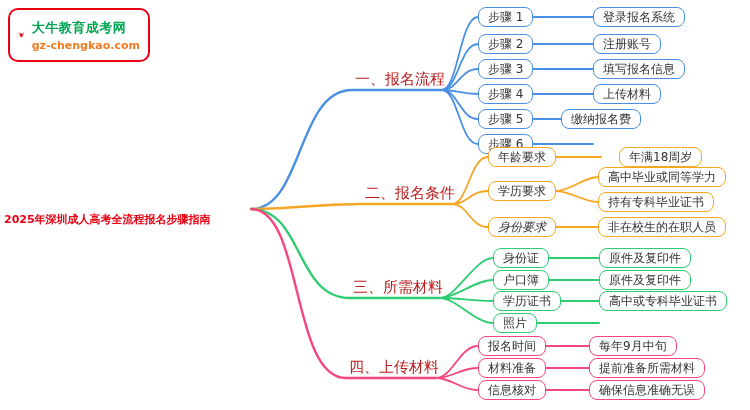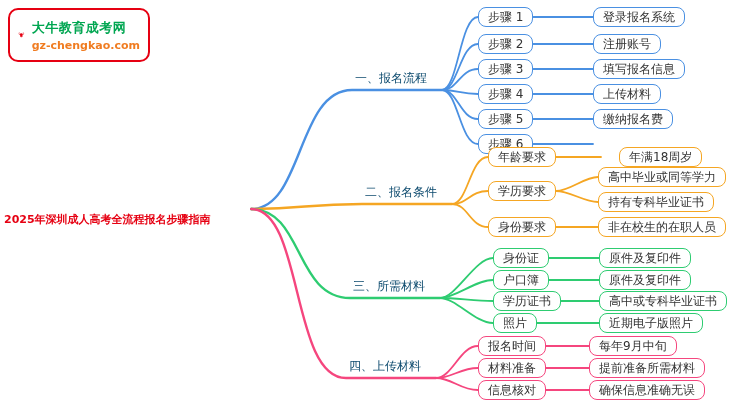--- a/index.html
+++ b/index.html
@@ -22,21 +22,21 @@
   .logo-domain{font-size:11px;font-weight:bold;color:#f07c21;margin-top:2px;white-space:nowrap;}
 
   
   .root{
     position:absolute;left:4px;top:212px;
     font-size:11px;font-weight:bold;color:#e60012;white-space:nowrap;text-align:right;
   }
 
   
   .blabel{
-    position:absolute;font-size:12px;color:#0c4a6e;font-weight:500;
+    position:absolute;font-size:15px;color:#b91c1c;font-weight:500;
     padding:0 3px 4px 3px;white-space:nowrap;background:transparent;
   }
 
   
   .node{
     position:absolute;padding:1px 9px;border:1.6px solid #999;border-radius:8px;
     background:#fff;font-size:12px;line-height:16px;color:#333;white-space:nowrap;
   }
 </style>
 </head>
@@ -110,40 +110,39 @@
   <div class="node" id="c0_1" style="left: 478px; top: 34px; border-color: rgb(74, 144, 226);">步骤 2</div>
   <div class="node" id="c0_2" style="left: 478px; top: 59px; border-color: rgb(74, 144, 226);">步骤 3</div>
   <div class="node" id="c0_3" style="left: 478px; top: 84px; border-color: rgb(74, 144, 226);">步骤 4</div>
   <div class="node" id="c0_4" style="left: 478px; top: 109px; border-color: rgb(74, 144, 226);">步骤 5</div>
   <div class="node" id="c0_5" style="left: 478px; top: 134px; border-color: rgb(74, 144, 226);">步骤 6</div>
 
   <div class="node" style="left: 593px; top: 7px; border-color: rgb(74, 144, 226);">登录报名系统</div>
   <div class="node" style="left: 593px; top: 34px; border-color: rgb(74, 144, 226);">注册账号</div>
   <div class="node" style="left: 593px; top: 59px; border-color: rgb(74, 144, 226);">填写报名信息</div>
   <div class="node" style="left: 593px; top: 84px; border-color: rgb(74, 144, 226);">上传材料</div>
-  <div class="node" style="left: 593px; top: 109px; border-color: rgb(74, 144, 226);">缴纳报名费</div>
+  <div class="node" style="left: 561px; top: 109px; border-color: rgb(74, 144, 226);">缴纳报名费</div>
 
   <div class="node" id="c1_0" style="left: 488px; top: 147px; border-color: rgb(245, 166, 35);">年龄要求</div>
   <div class="node" id="c1_1" style="left: 488px; top: 181px; border-color: rgb(245, 166, 35);">学历要求</div>
-  <div class="node" id="c1_2" style="left: 488px; top: 217px; border-color: rgb(245, 166, 35);">身份要求</div>
+  <div class="node" id="c1_2" style="left: 488px; top: 217px; border-color: rgb(245, 166, 35); font-style: italic;">身份要求</div>
 
   <div class="node" style="left: 601px; top: 147px; border-color: rgb(245, 166, 35); margin-left: 18px;">年满18周岁</div>
   <div class="node" style="left: 598px; top: 167px; border-color: rgb(245, 166, 35);">高中毕业或同等学力</div>
   <div class="node" style="left: 598px; top: 192px; border-color: rgb(245, 166, 35);">持有专科毕业证书</div>
   <div class="node" style="left: 598px; top: 217px; border-color: rgb(245, 166, 35);">非在校生的在职人员</div>
 
   <div class="node" id="c2_0" style="left: 493px; top: 248px; border-color: rgb(46, 204, 113);">身份证</div>
   <div class="node" id="c2_1" style="left: 493px; top: 270px; border-color: rgb(46, 204, 113);">户口簿</div>
   <div class="node" id="c2_2" style="left: 493px; top: 291px; border-color: rgb(46, 204, 113);">学历证书</div>
   <div class="node" id="c2_3" style="left: 493px; top: 313px; border-color: rgb(46, 204, 113);">照片</div>
 
   <div class="node" style="left: 599px; top: 248px; border-color: rgb(46, 204, 113);">原件及复印件</div>
   <div class="node" style="left: 599px; top: 270px; border-color: rgb(46, 204, 113);">原件及复印件</div>
   <div class="node" style="left: 599px; top: 291px; border-color: rgb(46, 204, 113);">高中或专科毕业证书</div>
-  <div class="node" style="left: 599px; top: 313px; border-color: rgb(46, 204, 113);">近期电子版照片</div>
 
   <div class="node" id="c3_0" style="left: 478px; top: 336px; border-color: rgb(245, 70, 126);">报名时间</div>
   <div class="node" id="c3_1" style="left: 478px; top: 358px; border-color: rgb(245, 70, 126);">材料准备</div>
   <div class="node" id="c3_2" style="left: 478px; top: 380px; border-color: rgb(245, 70, 126);">信息核对</div>
 
   <div class="node" style="left: 589px; top: 336px; border-color: rgb(245, 70, 126);">每年9月中旬</div>
   <div class="node" style="left: 589px; top: 358px; border-color: rgb(245, 70, 126);">提前准备所需材料</div>
   <div class="node" style="left: 589px; top: 380px; border-color: rgb(245, 70, 126);">确保信息准确无误</div>
 
 </div>

